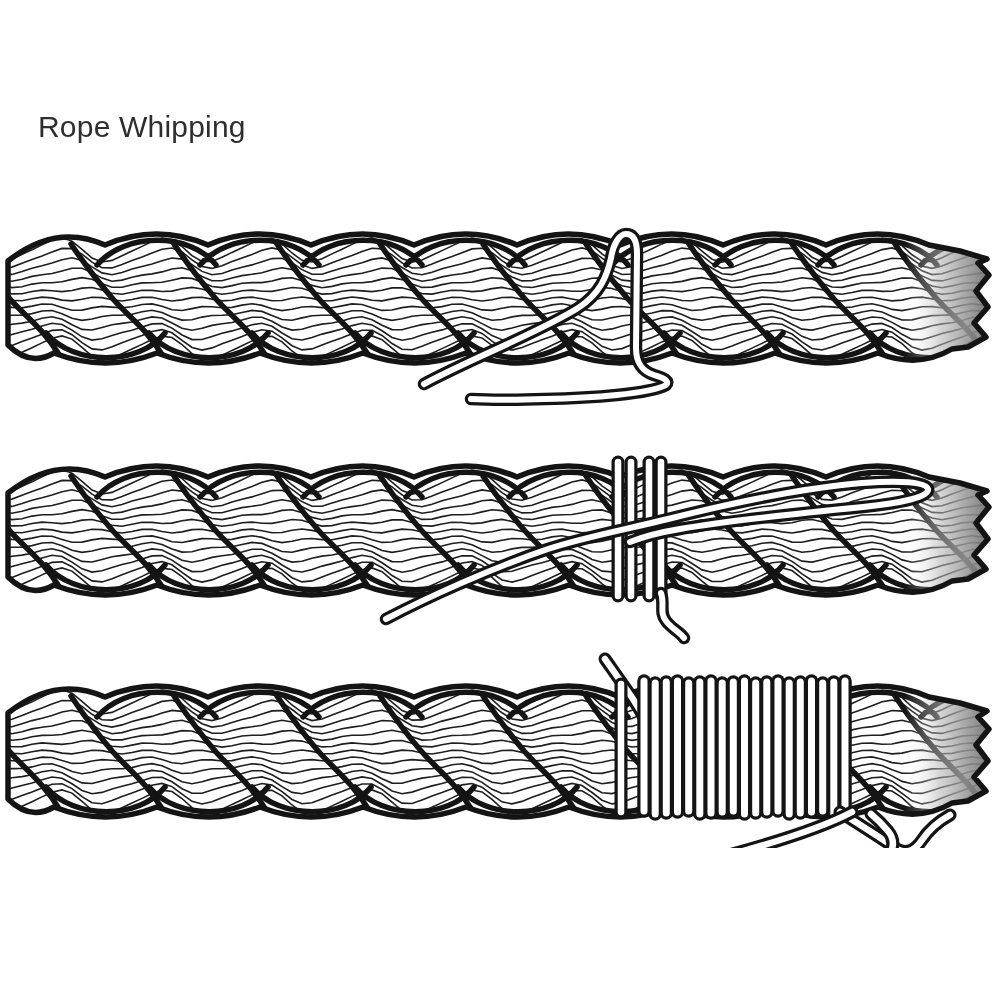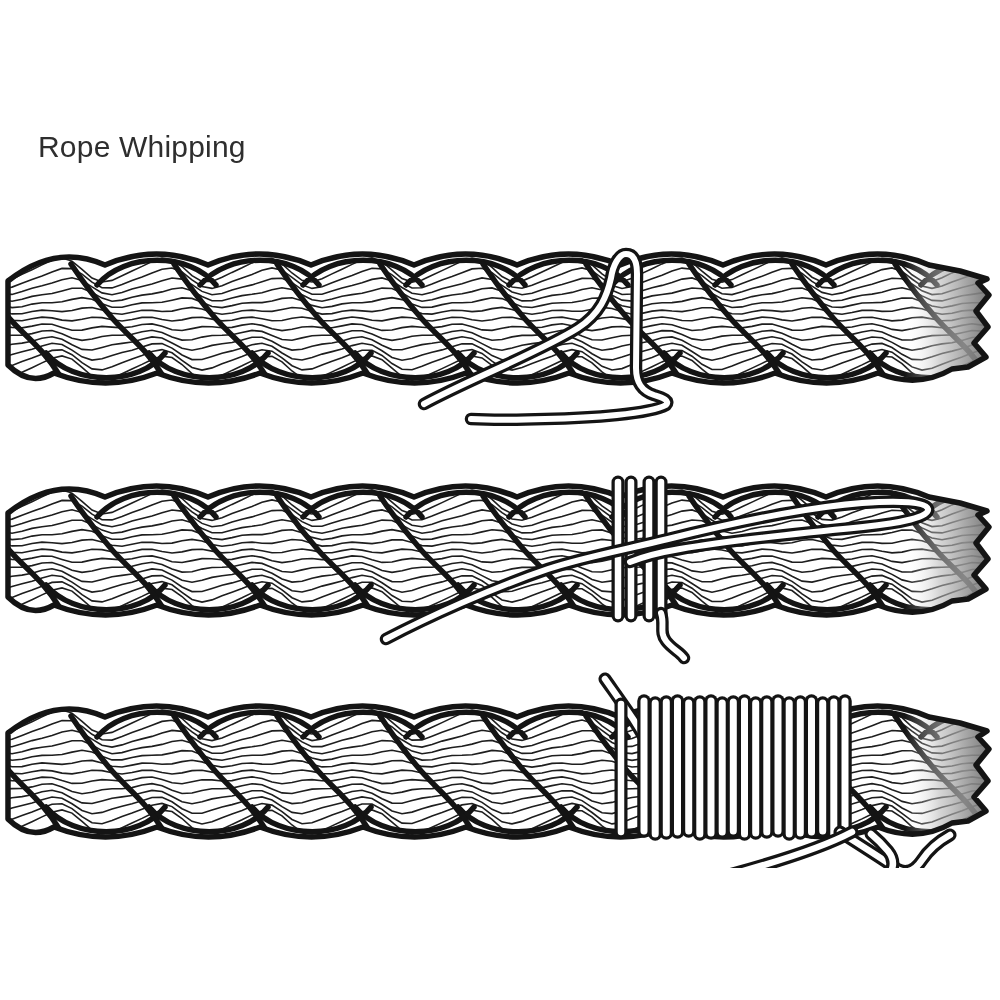--- a/index.html
+++ b/index.html
@@ -1,17 +1,17 @@
 <!DOCTYPE html>
 <html><head>
 <meta charset="utf-8">
 <style>
   html,body{margin:0;padding:0;background:#fff;}
   #stage{position:relative;width:1000px;height:848px;background:#fff;overflow:hidden;
-         font-family:"Liberation Sans", sans-serif;margin-top:20px;}
+         font-family:"Liberation Sans", sans-serif;}
   #title{position:absolute;left:38px;top:110px;font-size:30px;font-weight:400;
          color:#2e2e2e;letter-spacing:0.2px;}
   svg{position:absolute;left:0;top:0;}
 </style>
 </head>
 <body>
 
 <div id="stage">
   <div id="title">Rope Whipping</div>
   <svg id="art" width="1000" height="1000" viewBox="0 0 1000 1000" xmlns="http://www.w3.org/2000/svg">

